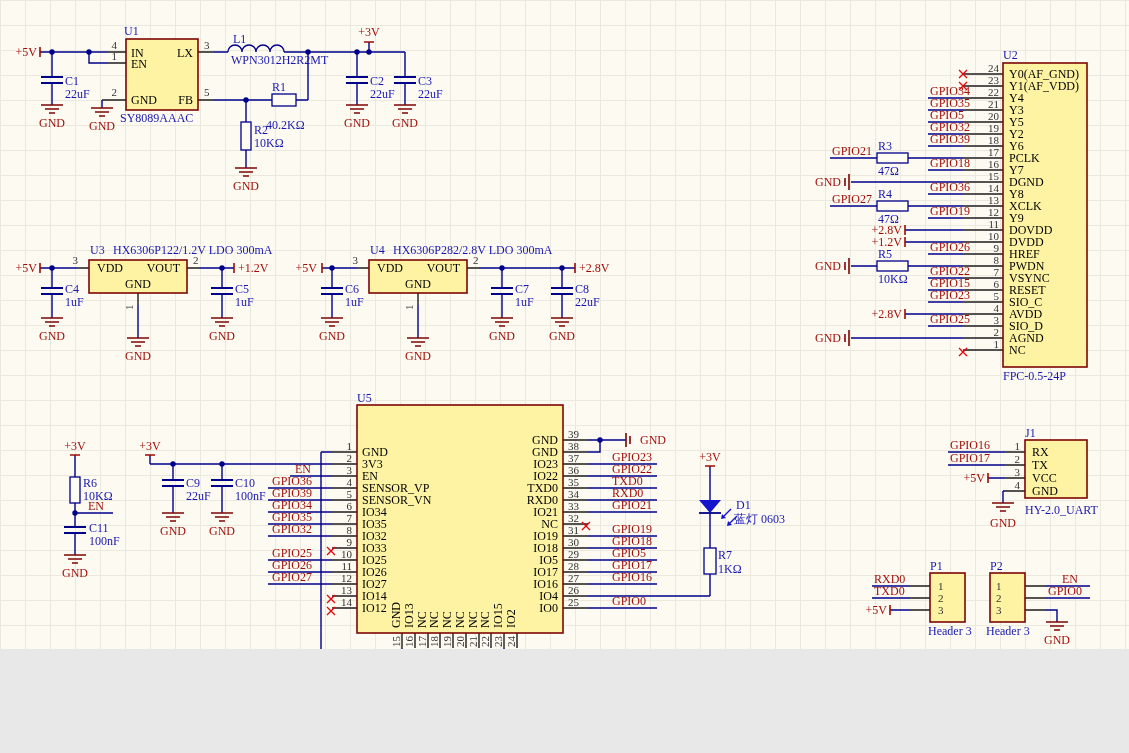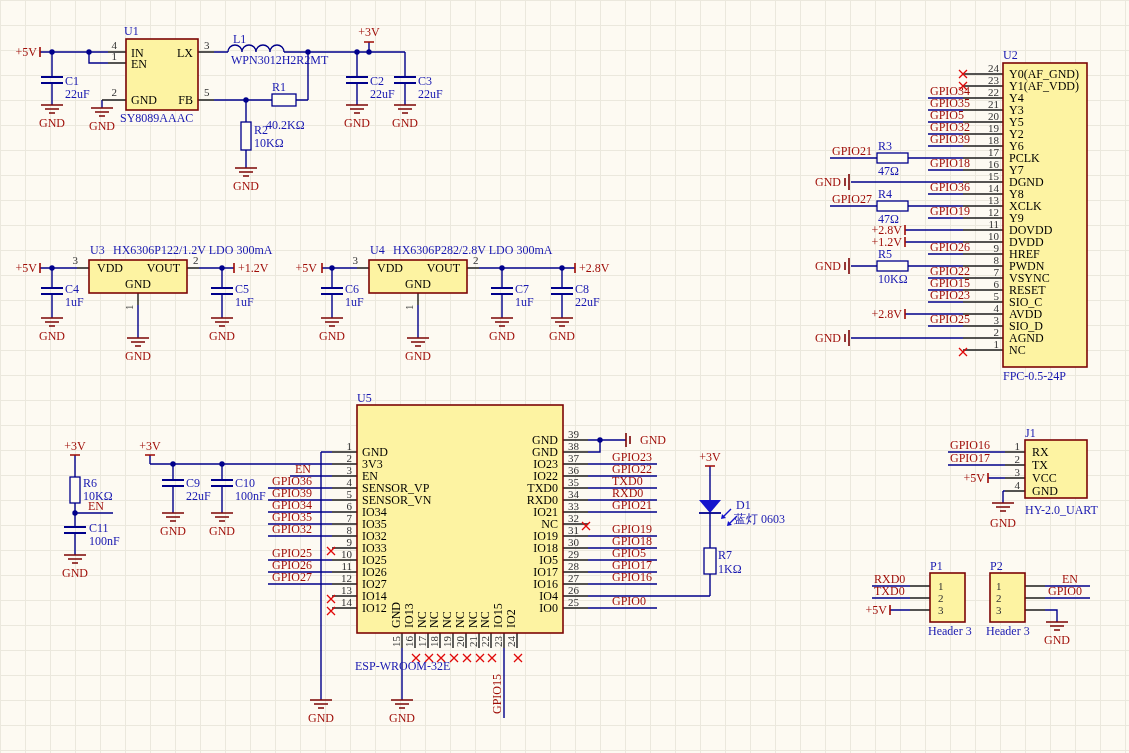--- a/index.html
+++ b/index.html
@@ -1,16 +1,16 @@
 <!DOCTYPE html>
 <html><head>
 <meta charset="utf-8">
 <style>
   html,body{margin:0;padding:0;background:#e8e8e8;}
-  .canvas{position:relative;width:1129px;height:753px;overflow:hidden;
+  .canvas{position:relative;width:1129px;height:649px;overflow:hidden;
     background-color:#fdfaf2;
     background-image:linear-gradient(#ebe8dd 1px,transparent 1px),
                      linear-gradient(90deg,#ebe8dd 1px,transparent 1px);
     background-size:25px 25px;}
   svg{position:absolute;left:0;top:0;}
   text{font-family:"Liberation Serif",serif;font-size:12px;fill:#000;}
   .w{stroke:#00008b;stroke-width:1.4;fill:none}
   .p{stroke:#1c1c1c;stroke-width:1.4;fill:none}
   .box{fill:#fdf3a2;stroke:#7c0605;stroke-width:1.6}
   .rbox{fill:#fffdf2;stroke:#00008b;stroke-width:1.3}

